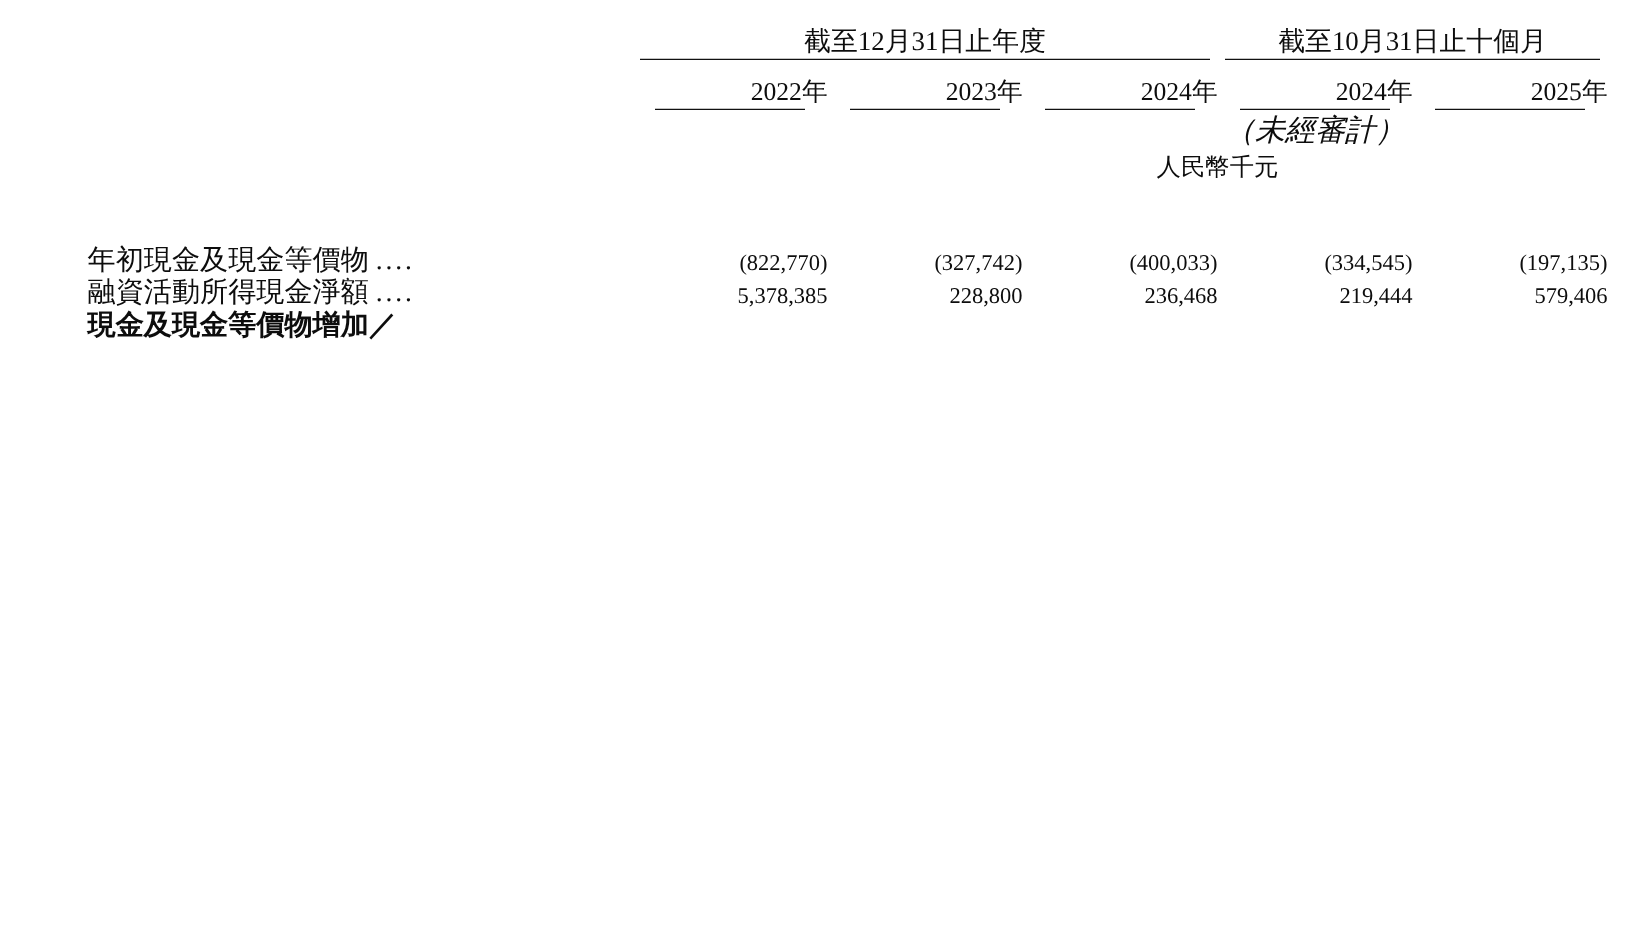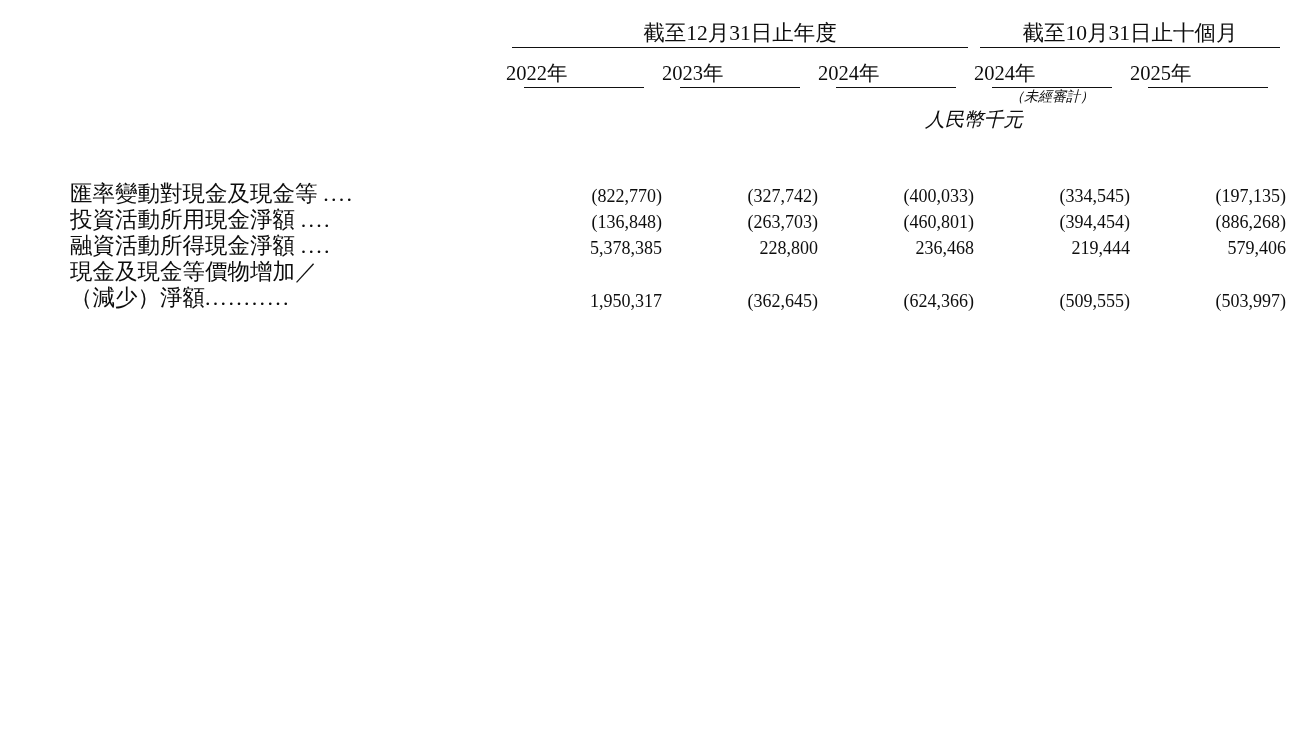--- a/index.html
+++ b/index.html
@@ -49,45 +49,44 @@
     white-space: nowrap;
   }
   .grp-rule {
     height: 0;
     border-bottom: 1.6px solid #111;
     margin: 0 6px 0 6px;
   }
   .grp-gap { height: 11px; }
 
   .yr-head {
-    text-align: left;
+    text-align: right;
     font-size: 20.5px;
     font-weight: bold;
     padding-bottom: 3px;
     white-space: nowrap;
   }
   .yr-rule {
     height: 0;
     border-bottom: 1.6px solid #111;
     margin: 0 18px;
   }
 
   .sub-note {
     text-align: center;
-    font-size: 14px;
+    font-size: 24px;
     font-style: italic;
     font-weight: bold;
     padding-top: 9px;
     white-space: nowrap;
     font-family: Liberation Serif, serif;
   }
   .unit-note {
     text-align: center;
     font-size: 19.5px;
-    font-style: italic;
     font-weight: bold;
     padding-top: 20px;
     white-space: nowrap;
   }
 
   .spacer-row td { height: 48px; }
 
   
   .rowlabel {
     font-size: 22.5px;
@@ -107,21 +106,21 @@
 
   .num {
     font-size: 18px;
     text-align: right;
     white-space: nowrap;
     padding-top: 7px;
     padding-bottom: 7px;
     padding-right: 2px;
     line-height: 1.16;
   }
-  .controw td { padding-bottom: 0; }
+  .controw td { padding-bottom: 0; font-weight: bold; }
 </style>
 </head>
 <body>
 
 <div class="page">
   <table class="fin">
     <colgroup>
       <col class="label-col">
       <col class="num-col">
       <col class="num-col">
@@ -186,56 +185,40 @@
         <td colspan="3"></td>
         <td class="unit-note" colspan="2">人民幣千元</td>
         <td></td>
       </tr>
 
       <tr class="spacer-row">
         <td colspan="6"></td>
       </tr>
 
       <tr>
-        <td class="rowlabel"><span class="lead">匯率變動對現金及現金等</span> <span class="dots">....</span></td>
+        <td class="rowlabel"><span class="lead">年初現金及現金等價物</span> <span class="dots">....</span></td>
         <td class="num">(822,770)</td>
         <td class="num">(327,742)</td>
         <td class="num">(400,033)</td>
         <td class="num">(334,545)</td>
         <td class="num">(197,135)</td>
       </tr>
 
-      <tr>
-        <td class="rowlabel"><span class="lead">投資活動所用現金淨額</span> <span class="dots">....</span></td>
-        <td class="num">(136,848)</td>
-        <td class="num">(263,703)</td>
-        <td class="num">(460,801)</td>
-        <td class="num">(394,454)</td>
-        <td class="num">(886,268)</td>
-      </tr>
 
       <tr>
         <td class="rowlabel"><span class="lead">融資活動所得現金淨額</span> <span class="dots">....</span></td>
         <td class="num">5,378,385</td>
         <td class="num">228,800</td>
         <td class="num">236,468</td>
         <td class="num">219,444</td>
         <td class="num">579,406</td>
       </tr>
 
       <tr class="controw">
         <td class="rowlabel">現金及現金等價物增加／</td>
         <td colspan="5"></td>
       </tr>
-      <tr>
-        <td class="rowlabel indent1"><span class="lead">（減少）淨額</span><span class="dots">...........</span></td>
-        <td class="num">1,950,317</td>
-        <td class="num">(362,645)</td>
-        <td class="num">(624,366)</td>
-        <td class="num">(509,555)</td>
-        <td class="num">(503,997)</td>
-      </tr>
 
 
 
     </tbody>
   </table>
 </div>
 
 </body></html>

